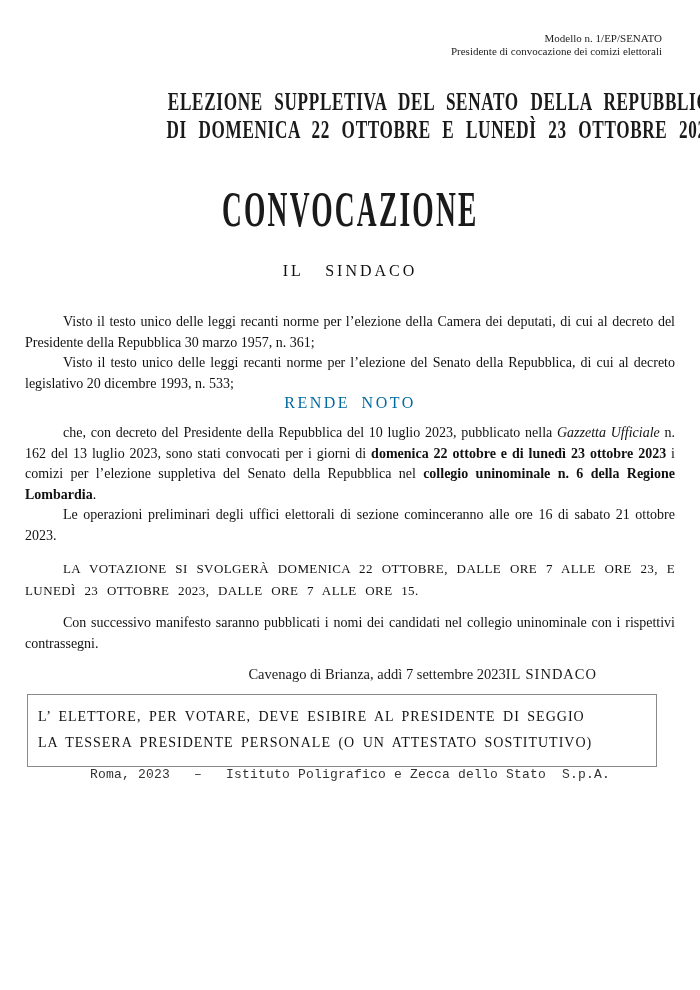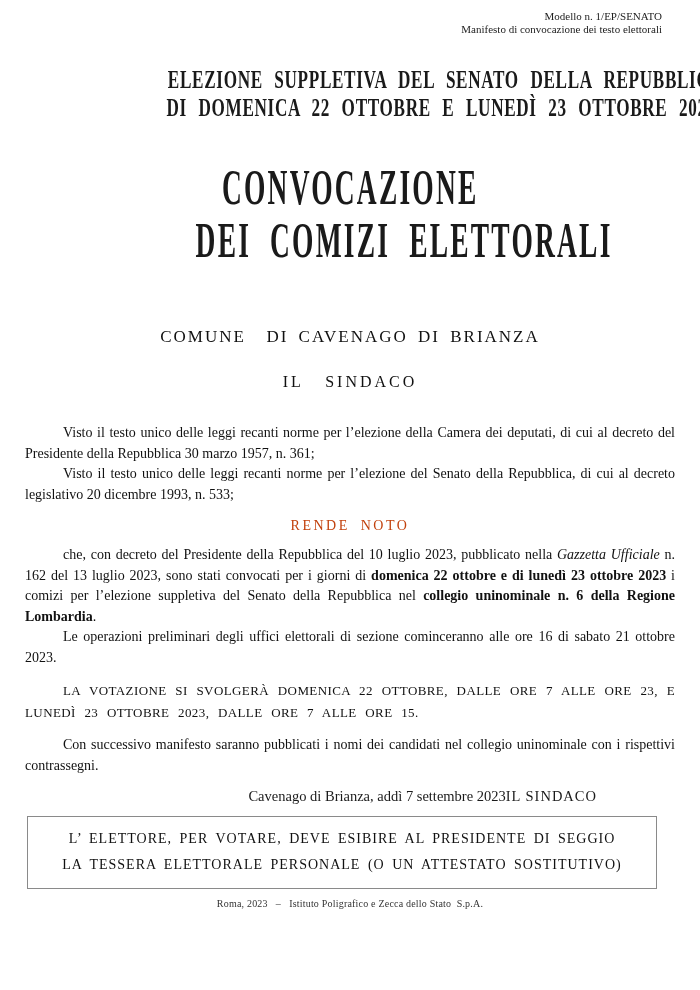--- a/index.html
+++ b/index.html
@@ -5,21 +5,21 @@
   * { margin: 0; padding: 0; box-sizing: border-box; }
   html, body { width: 700px; height: 990px; overflow: hidden; }
   body {
     background: #ffffff;
     color: #1a1a1a;
     font-family: "Liberation Serif", "DejaVu Serif", serif;
   }
   .page {
     width: 700px;
     height: 736px;
-    padding: 10px 25px 0 25px;
+    padding: 32px 25px 0 25px;
     position: relative;
   }
 
   
   .corner-note {
     text-align: right;
     padding-right: 13px;
     font-size: 11px;
     line-height: 13px;
     color: #222;
@@ -83,26 +83,25 @@
     font-size: 14px;
     line-height: 20.5px;
     text-align: justify;
     text-indent: 38px;
     color: #111;
   }
   p.doc-par + p.doc-par { margin-top: 0; }
   .spaced { margin-top: 11px; font-family: Liberation Serif, serif; }
 
   .rende-noto {
-    margin-top: 13px;
-    text-align: center;
-    font-size: 14px;
+    text-align: center;
+    font-size: 16px;
     letter-spacing: 2.5px;
     word-spacing: 5px;
-    color: #c2410c;
+    color: #0369a1;
   }
 
   p.voting-notice {
     font-weight: normal;
     font-size: 13px;
     line-height: 22px;
     letter-spacing: 0.4px;
     word-spacing: 5px;
     text-align: justify;
     text-indent: 38px;
@@ -122,62 +121,58 @@
     margin-right: 78px;
     letter-spacing: 1px;
   }
 
   .voter-box {
     margin-top: 11px;
     margin-left: 2px;
     margin-right: 18px;
     border: 1px solid #8a8a8a;
     padding: 9px 10px 10px 10px;
-    text-align: center;
   }
   .voter-box .box-line {
     font-size: 14px;
     line-height: 26px;
     letter-spacing: 1px;
     word-spacing: 3px;
     color: #111;
     white-space: pre;
   }
 
   .imprint {
-    margin-top: 9px;
-    text-align: center;
-    font-family: Liberation Serif, serif;
-    font-size: 10px;
+    text-align: center;
+    font-family: Liberation Mono, monospace;
+    font-size: 13px;
     letter-spacing: 0.2px;
     color: #333;
     white-space: pre;
   }
 </style>
 </head>
 <body>
 
 <div class="page">
 
   <div class="corner-note">
     <div>Modello n. 1/EP/SENATO</div>
-    <div>Manifesto di convocazione dei testo elettorali</div>
+    <div>Presidente di convocazione dei comizi elettorali</div>
   </div>
 
   <div class="election-title">
     <div><span class="squeeze">ELEZIONE SUPPLETIVA DEL SENATO DELLA REPUBBLICA</span></div>
     <div><span class="squeeze">DI DOMENICA 22 OTTOBRE E LUNEDÌ 23 OTTOBRE 2023</span></div>
   </div>
 
   <div class="main-title">
     <div><span class="squeeze">CONVOCAZIONE</span></div>
-    <div><span class="squeeze">DEI COMIZI ELETTORALI</span></div>
-  </div>
-
-  <div class="comune-line">COMUNE  DI CAVENAGO DI BRIANZA</div>
+  </div>
+
 
   <div class="sindaco-heading">IL  SINDACO</div>
 
   <div class="body-block">
     <p class="doc-par">Visto il testo unico delle leggi recanti norme per l’elezione della Camera dei deputati, di cui al decreto del Presidente della Repubblica 30 marzo 1957, n. 361;</p>
     <p class="doc-par">Visto il testo unico delle leggi recanti norme per l’elezione del Senato della Repubblica, di cui al decreto legislativo 20 dicembre 1993, n. 533;</p>
   </div>
 
   <div class="rende-noto">RENDE NOTO</div>
 
@@ -189,18 +184,18 @@
 
   <p class="doc-par spaced">Con successivo manifesto saranno pubblicati i nomi dei candidati nel collegio uninominale con i rispettivi contrassegni.</p>
 
   <div class="signature-row">
     <span class="place-date">Cavenago di Brianza, addì 7 settembre 2023</span>
     <span class="signer">IL SINDACO</span>
   </div>
 
   <div class="voter-box">
     <div class="box-line">L’ ELETTORE, PER VOTARE, DEVE ESIBIRE AL PRESIDENTE DI SEGGIO</div>
-    <div class="box-line">LA TESSERA ELETTORALE PERSONALE (O UN ATTESTATO SOSTITUTIVO)</div>
+    <div class="box-line">LA TESSERA PRESIDENTE PERSONALE (O UN ATTESTATO SOSTITUTIVO)</div>
   </div>
 
   <div class="imprint">Roma, 2023   –   Istituto Poligrafico e Zecca dello Stato  S.p.A.</div>
 
 </div>
 
 </body></html>

